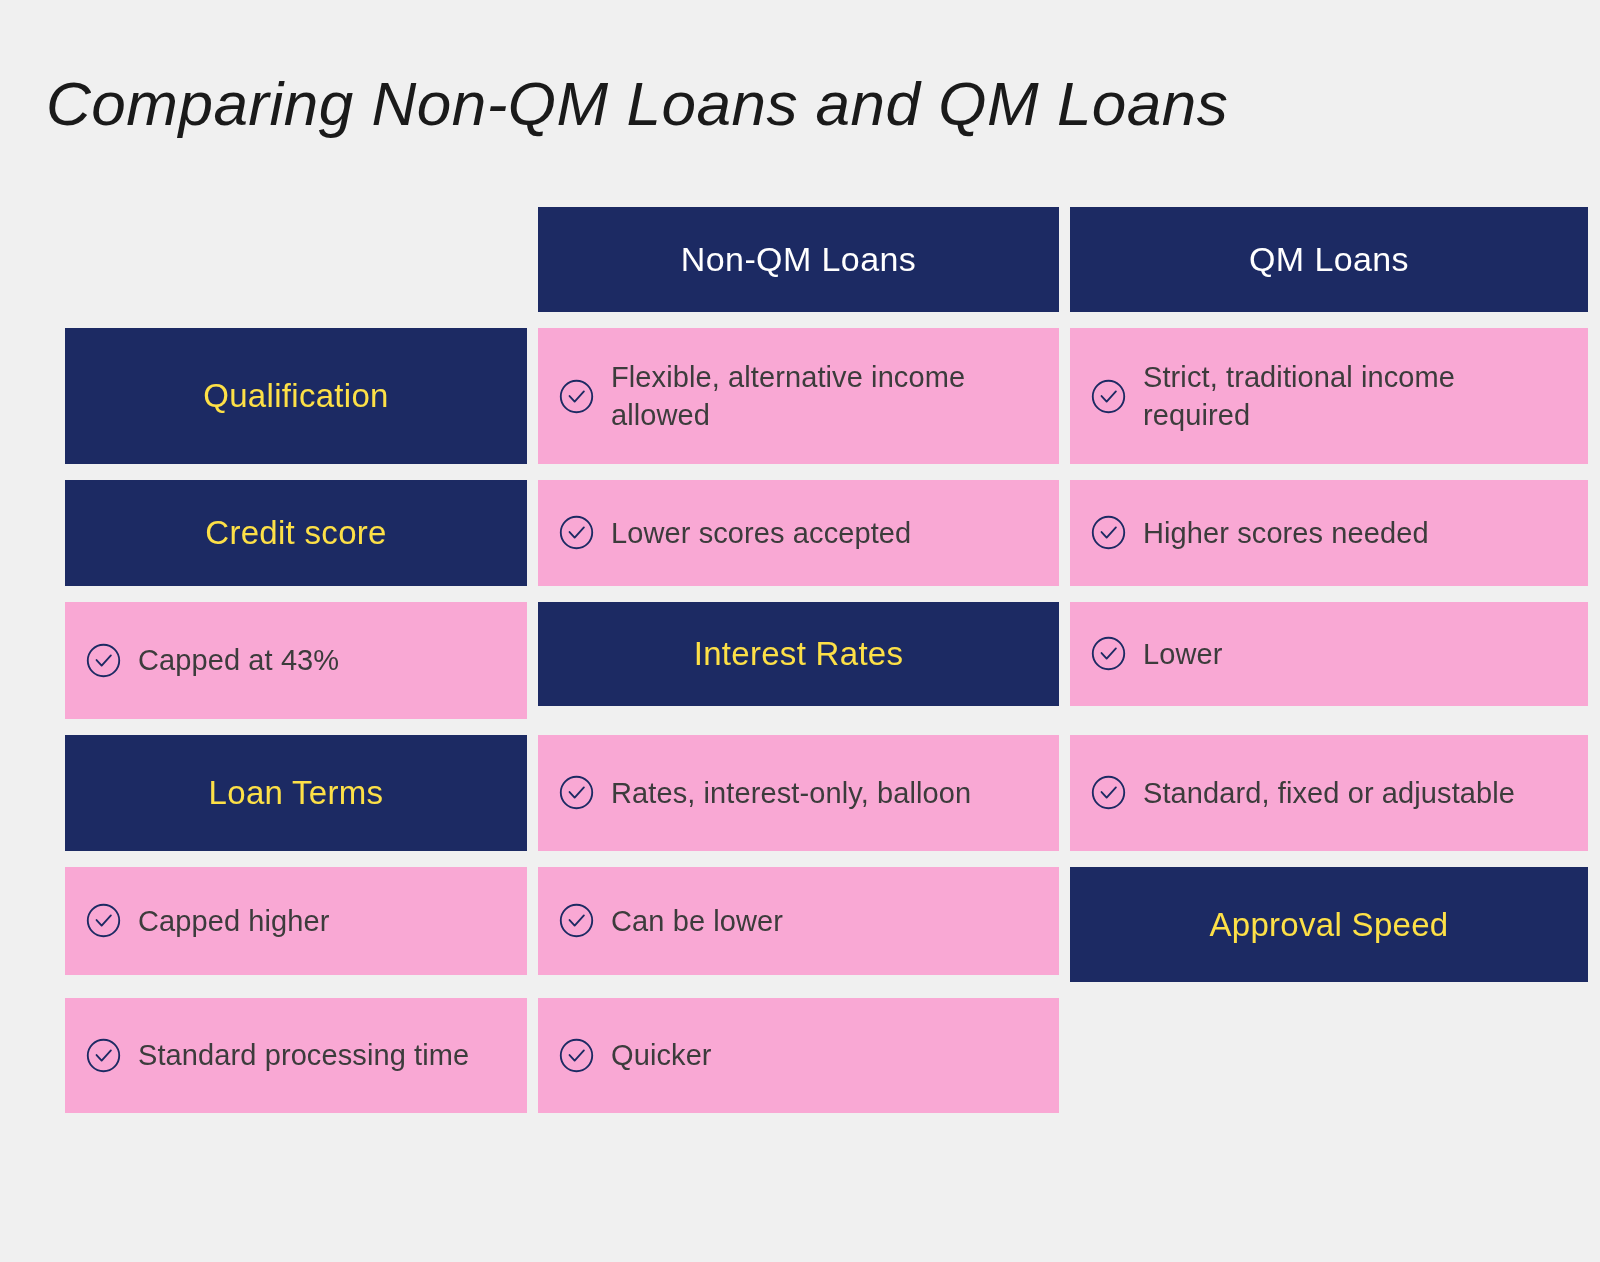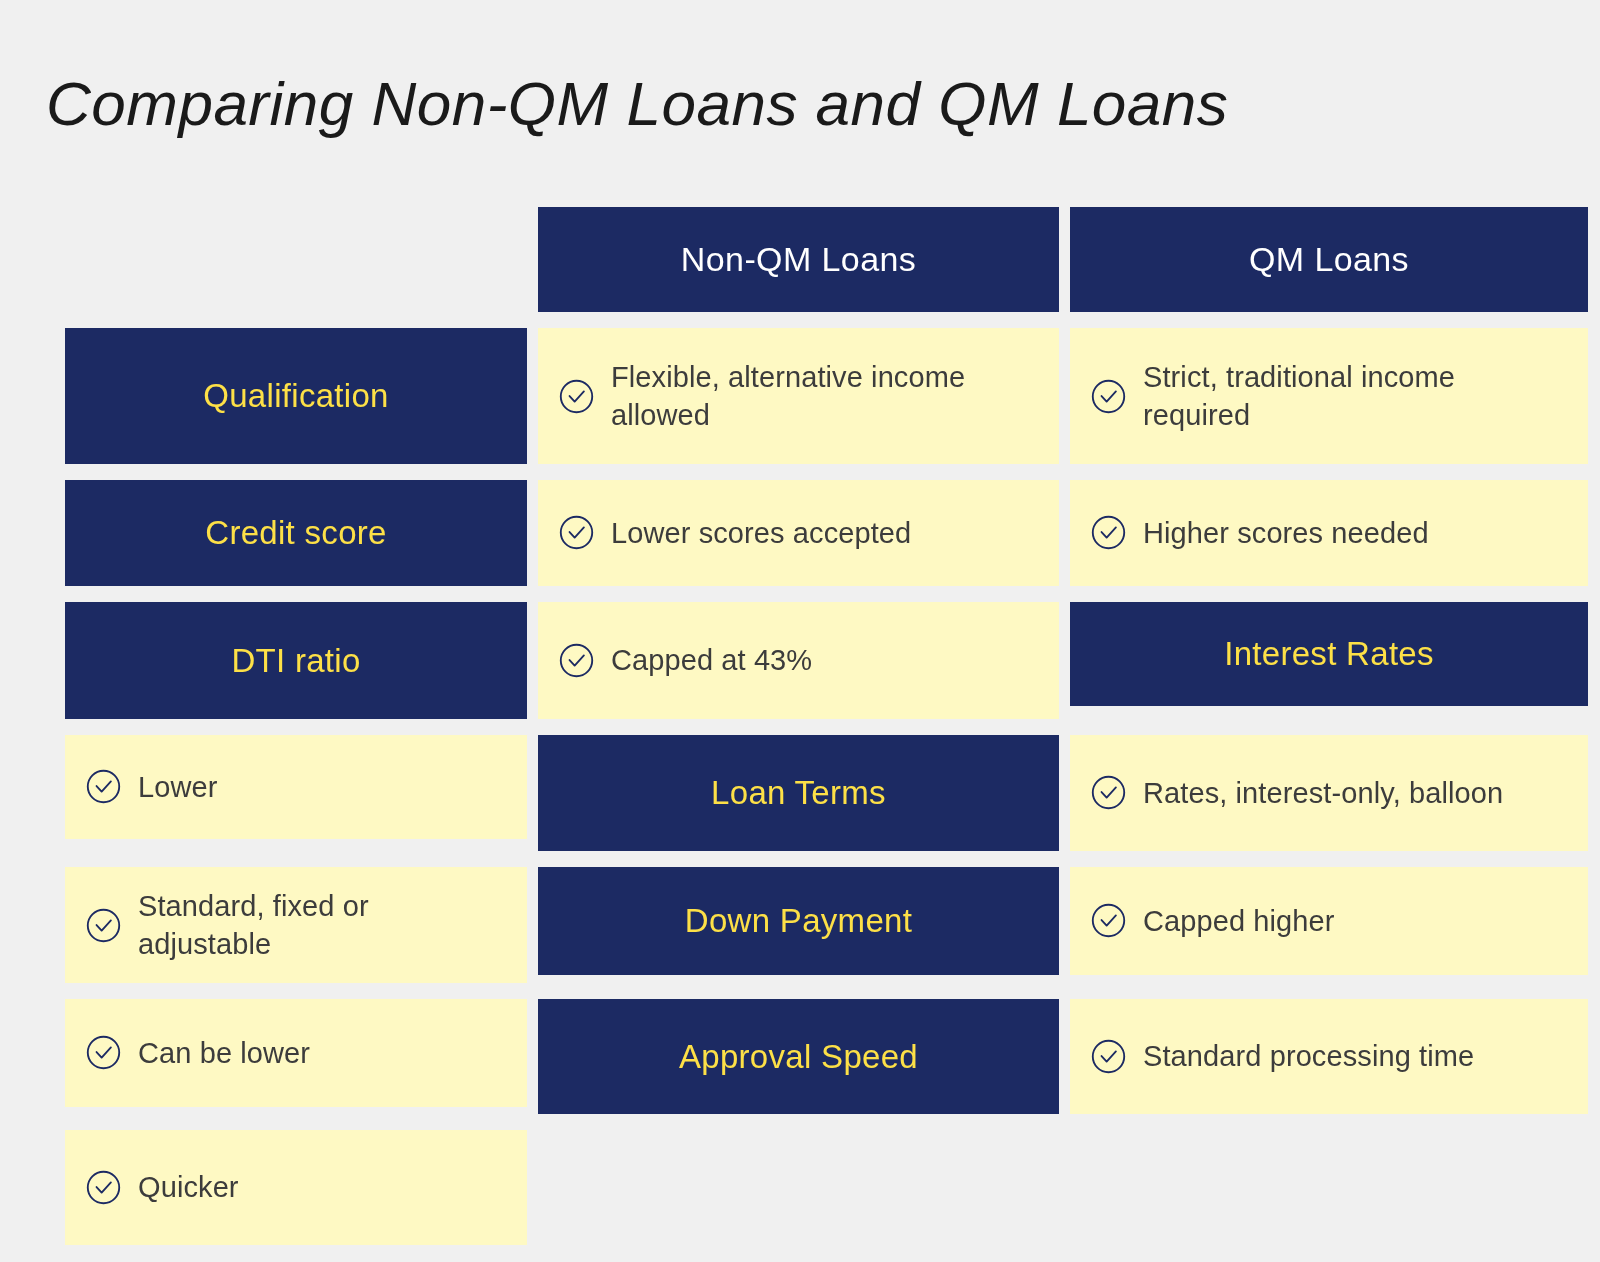--- a/index.html
+++ b/index.html
@@ -79,21 +79,21 @@
   .row-label-text {
     color: #fde047;
     font-size: 33px;
     font-weight: 300;
     letter-spacing: 0.3px;
     text-align: left;
     line-height: 1.2;
   }
 
   .cell {
-    background: #fef9c3;
+    background: #f9a8d4;
     display: flex;
     align-items: center;
     padding: 0 18px 0 20px;
     box-sizing: border-box;
   }
 
   .cell-inner {
     display: flex;
     align-items: center;
     gap: 16px;
@@ -176,23 +176,20 @@
       </div>
       <div class="cell r-h2">
         <div class="cell-inner">
           <svg class="check-icon" viewBox="0 0 40 40">
             <circle cx="20" cy="20" r="17" fill="none" stroke="#1c2a63" stroke-width="2"></circle>
             <path d="M12.5 19.5 L18 25.5 L28 14.5" fill="none" stroke="#1c2a63" stroke-width="2" stroke-linecap="round" stroke-linejoin="round"></path>
           </svg>
           <span class="cell-text">Higher scores needed</span>
         </div>
       </div>
-      <div class="row-label r-h3">
-        <span class="row-label-text">DTI ratio</span>
-      </div>
       <div class="cell r-h3">
         <div class="cell-inner">
           <svg class="check-icon" viewBox="0 0 40 40">
             <circle cx="20" cy="20" r="17" fill="none" stroke="#1c2a63" stroke-width="2"></circle>
             <path d="M12.5 19.5 L18 25.5 L28 14.5" fill="none" stroke="#1c2a63" stroke-width="2" stroke-linecap="round" stroke-linejoin="round"></path>
           </svg>
           <span class="cell-text">Capped at 43%</span>
         </div>
       </div>
       <div class="row-label r-h4">
@@ -221,23 +218,20 @@
       </div>
       <div class="cell r-h5">
         <div class="cell-inner">
           <svg class="check-icon" viewBox="0 0 40 40">
             <circle cx="20" cy="20" r="17" fill="none" stroke="#1c2a63" stroke-width="2"></circle>
             <path d="M12.5 19.5 L18 25.5 L28 14.5" fill="none" stroke="#1c2a63" stroke-width="2" stroke-linecap="round" stroke-linejoin="round"></path>
           </svg>
           <span class="cell-text">Standard, fixed or adjustable</span>
         </div>
       </div>
-      <div class="row-label r-h6">
-        <span class="row-label-text">Down Payment</span>
-      </div>
       <div class="cell r-h6">
         <div class="cell-inner">
           <svg class="check-icon" viewBox="0 0 40 40">
             <circle cx="20" cy="20" r="17" fill="none" stroke="#1c2a63" stroke-width="2"></circle>
             <path d="M12.5 19.5 L18 25.5 L28 14.5" fill="none" stroke="#1c2a63" stroke-width="2" stroke-linecap="round" stroke-linejoin="round"></path>
           </svg>
           <span class="cell-text">Capped higher</span>
         </div>
       </div>
       <div class="cell r-h6">

